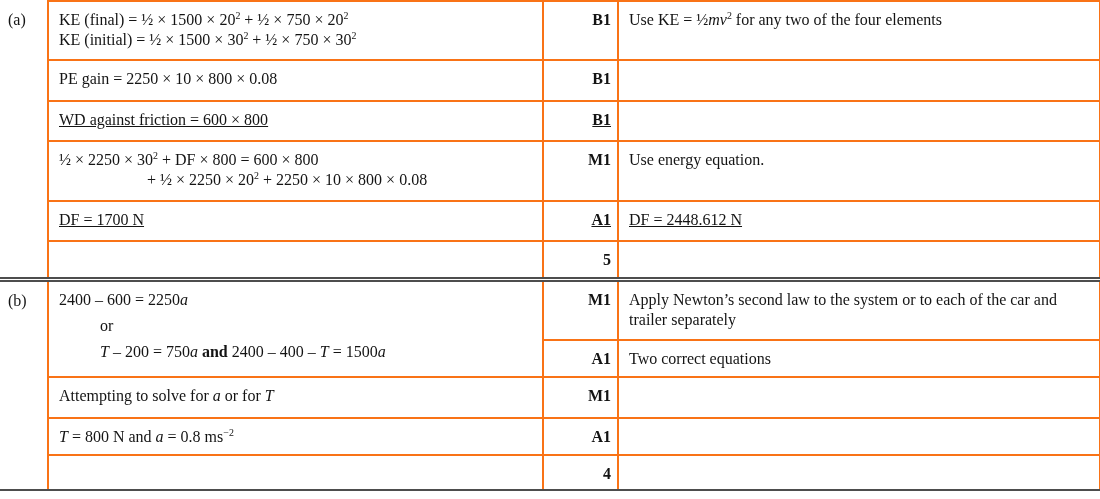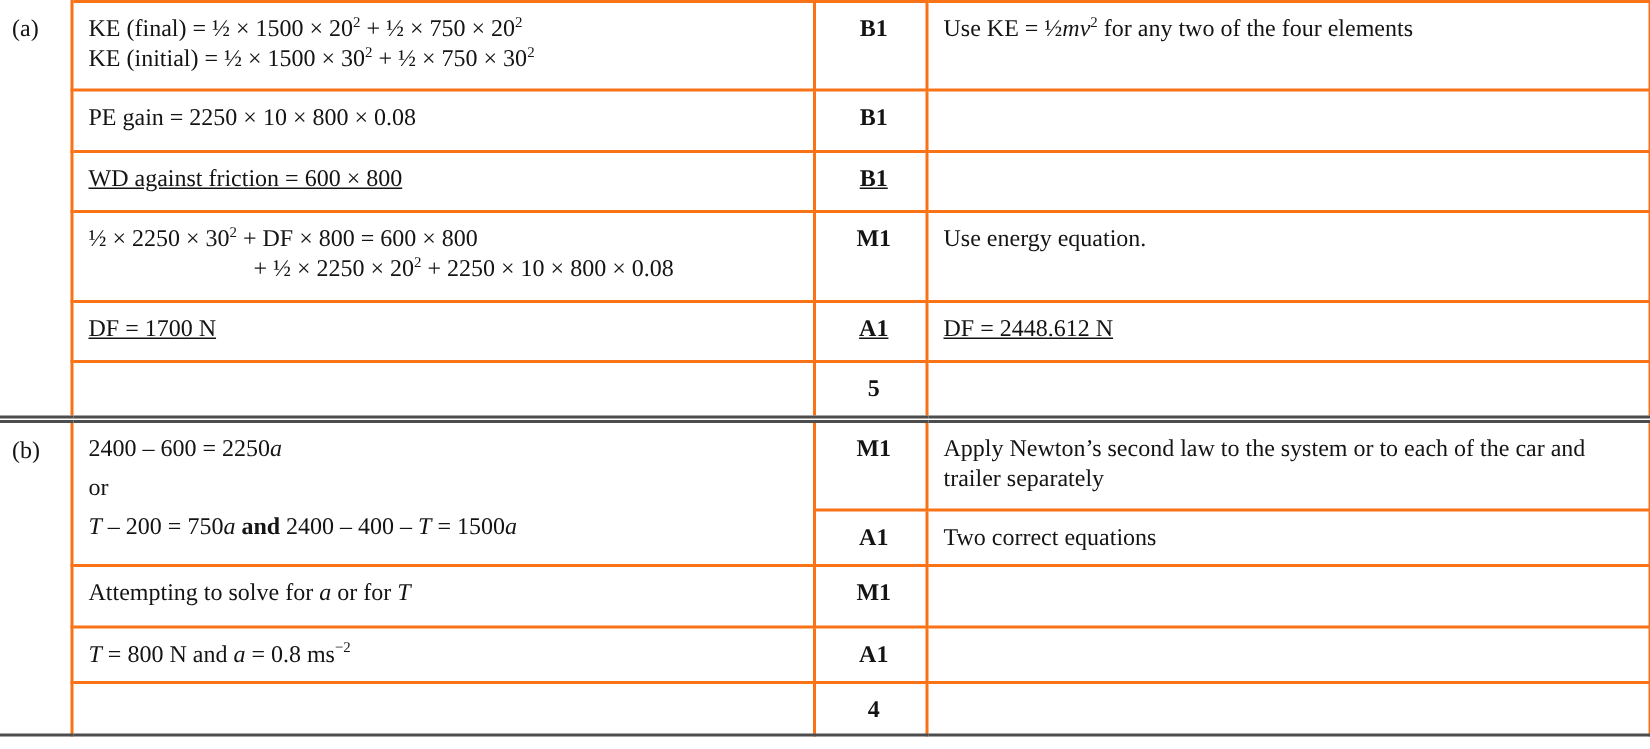--- a/index.html
+++ b/index.html
@@ -29,43 +29,43 @@
     padding: 8px 10px 4px 10px;
     line-height: 20px;
     overflow: hidden;
   }
   td.part {
     border-left: none;
     border-top: none;
     padding: 9px 2px 0 8px;
   }
   td.mark {
-    text-align: center;
+    text-align: right;
     font-weight: bold;
     padding-right: 6px;
   }
   td.comment { padding-right: 5px; }
 
   
   tr.dblrow td, td.dblspan { border-bottom: 5px double #4d4d4d; }
   
   tr.botrow td, td.botspan { border-bottom: 2px solid #4d4d4d; }
 
   
   tr.h59 { height: 59px; }
   tr.h41 { height: 41px; }
   tr.h40 { height: 40px; text-decoration: underline; }
   tr.h60 { height: 60px; }
   tr.h38 { height: 38px; }
   tr.h61 { height: 61px; }
   tr.h37 { height: 37px; }
   tr.h35 { height: 35px; }
 
-  .ind { margin-left: 110px; }
-  .gap div + div { margin-top: 6px; }
+  .ind { margin-left: 88px; }
+  .gap div + div { margin-top: 6px; margin-left: 41px; }
 
   sup { font-size: 62%; line-height: 0; vertical-align: super; }
   i { font-style: italic; }
   b { font-weight: bold; }
 </style>
 </head>
 <body>
 
 <table class="scheme">
   <colgroup>

